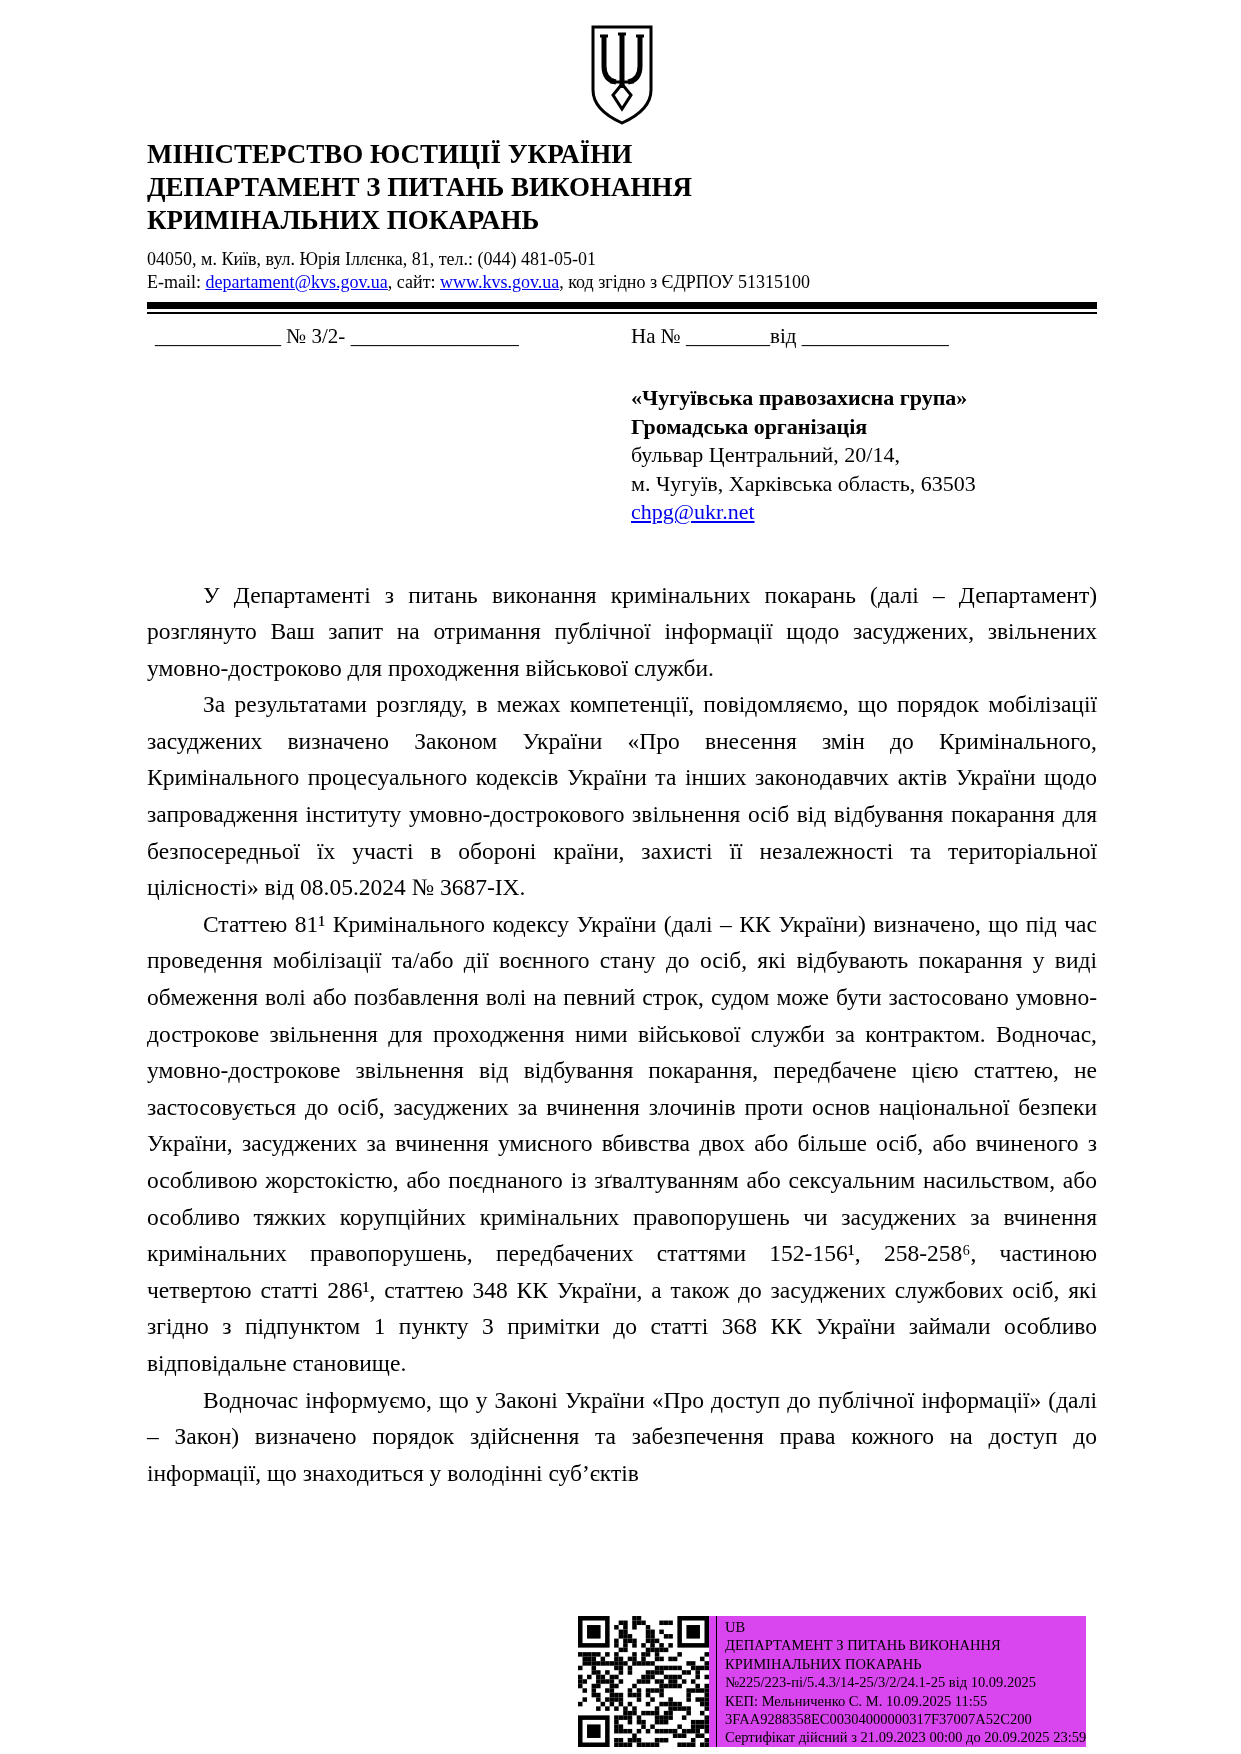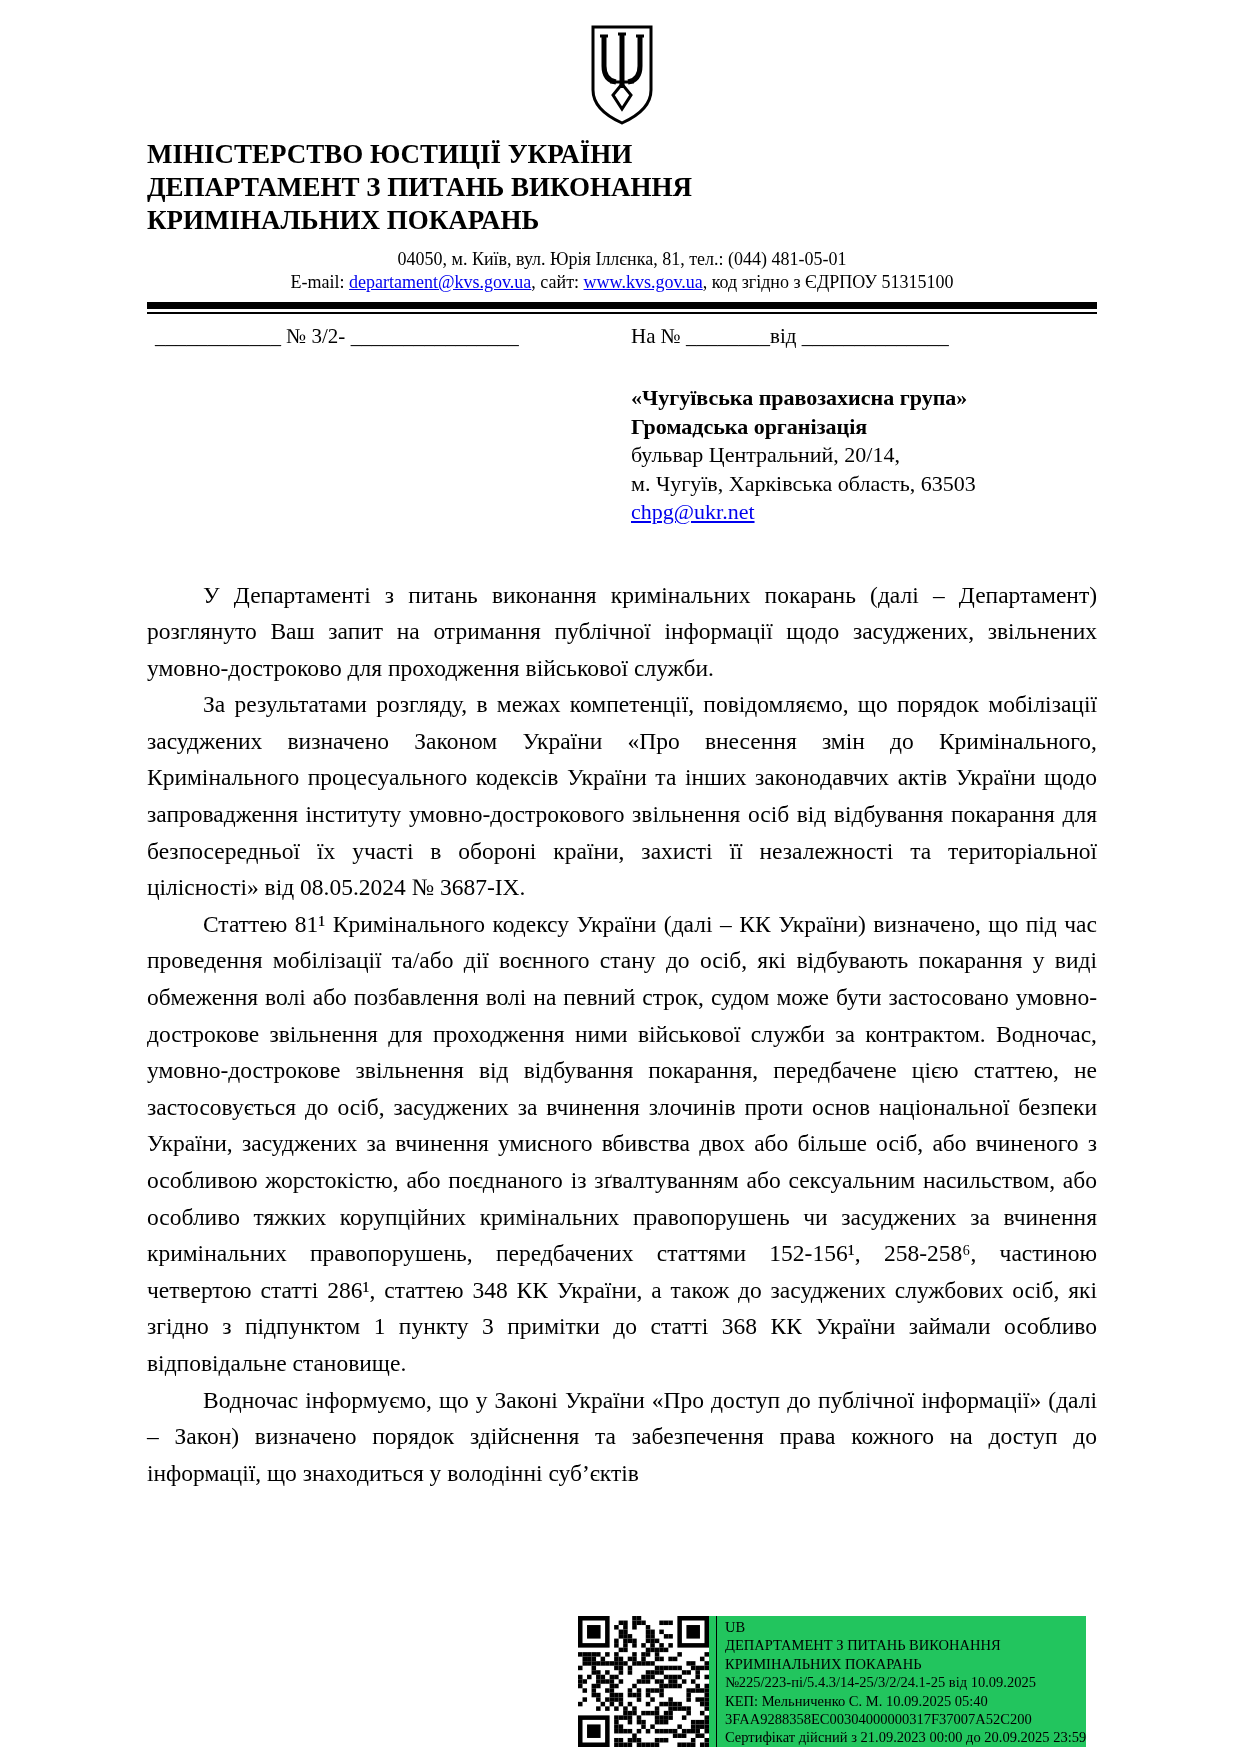--- a/index.html
+++ b/index.html
@@ -6,39 +6,39 @@
   html,body { width:1241px; }
   body {
     width:1241px; height:1754px; position:relative; overflow:hidden;
     background:#ffffff; color:#000;
     font-family:"Liberation Serif","DejaVu Serif",serif;
   }
   .content { padding:24px 144px 0 147px; }
 
   .emblem { text-align:center; margin-bottom:7px; }
   .org-title { text-align:left; font-weight:bold; font-size:27px; line-height:33px; }
-  .addr { text-align:center; font-size:18px; line-height:23px; }
+  .addr { font-size:18px; line-height:23px; }
   .addr-first { margin-top:11px; }
   .link { color:var(--link,#0000EE); text-decoration:underline; }
 
   .rule { margin-top:8px; }
   .rule-thick { height:7px; background:#000; }
   .rule-thin  { height:2px; background:#000; margin-top:3px; }
 
   .ref-row { position:relative; height:46px; font-size:21px; }
   .ref-left  { position:absolute; left:8px;  top:10px; }
   .ref-right { position:absolute; left:484px; top:10px; }
 
   .recipient { margin-left:484px; margin-top:24px; font-size:22px; line-height:28.5px; }
   .recipient .bold { font-weight:bold; }
 
   .body-text { margin-top:50px; font-size:23.5px; line-height:36.6px; text-align:justify; }
   .body-par { margin:0; text-indent:56px; }
 
-  .stamp { position:absolute; left:578px; top:1616px; display:flex; align-items:stretch; background:#22c55e; }
+  .stamp { position:absolute; left:578px; top:1616px; display:flex; align-items:stretch; background:#d946ef; }
   .qr { width:131px; height:131px; }
   .stamp-sep { width:1px; background:#000; margin-left:7px; }
   .stamp-text { margin-left:8px; font-size:14.5px; line-height:18.4px; white-space:nowrap; padding-top:2px; }
 </style>
 </head>
 <body>
 
 <div class="content">
 
   <header>
@@ -419,17 +419,17 @@
         <rect x="0" y="99.37931034482759" width="31.620689655172416" height="31.620689655172416" fill="#000"></rect>
         <rect x="4.517241379310345" y="103.89655172413794" width="22.586206896551726" height="22.586206896551726" fill="#fff"></rect>
         <rect x="9.03448275862069" y="108.41379310344828" width="13.551724137931036" height="13.551724137931036" fill="#000"></rect>
       </svg></div>
   <div class="stamp-sep"></div>
   <div class="stamp-text">
       <div class="stamp-line">UB</div>
       <div class="stamp-line">ДЕПАРТАМЕНТ З ПИТАНЬ ВИКОНАННЯ</div>
       <div class="stamp-line">КРИМІНАЛЬНИХ ПОКАРАНЬ</div>
       <div class="stamp-line">№225/223-пі/5.4.3/14-25/3/2/24.1-25 від 10.09.2025</div>
-      <div class="stamp-line">КЕП: Мельниченко С. М. 10.09.2025 05:40</div>
+      <div class="stamp-line">КЕП: Мельниченко С. М. 10.09.2025 11:55</div>
       <div class="stamp-line">3FAA9288358EC00304000000317F37007A52C200</div>
       <div class="stamp-line">Сертифікат дійсний з 21.09.2023 00:00 до 20.09.2025 23:59</div>
     </div>
 </div>
 
 </body></html>

